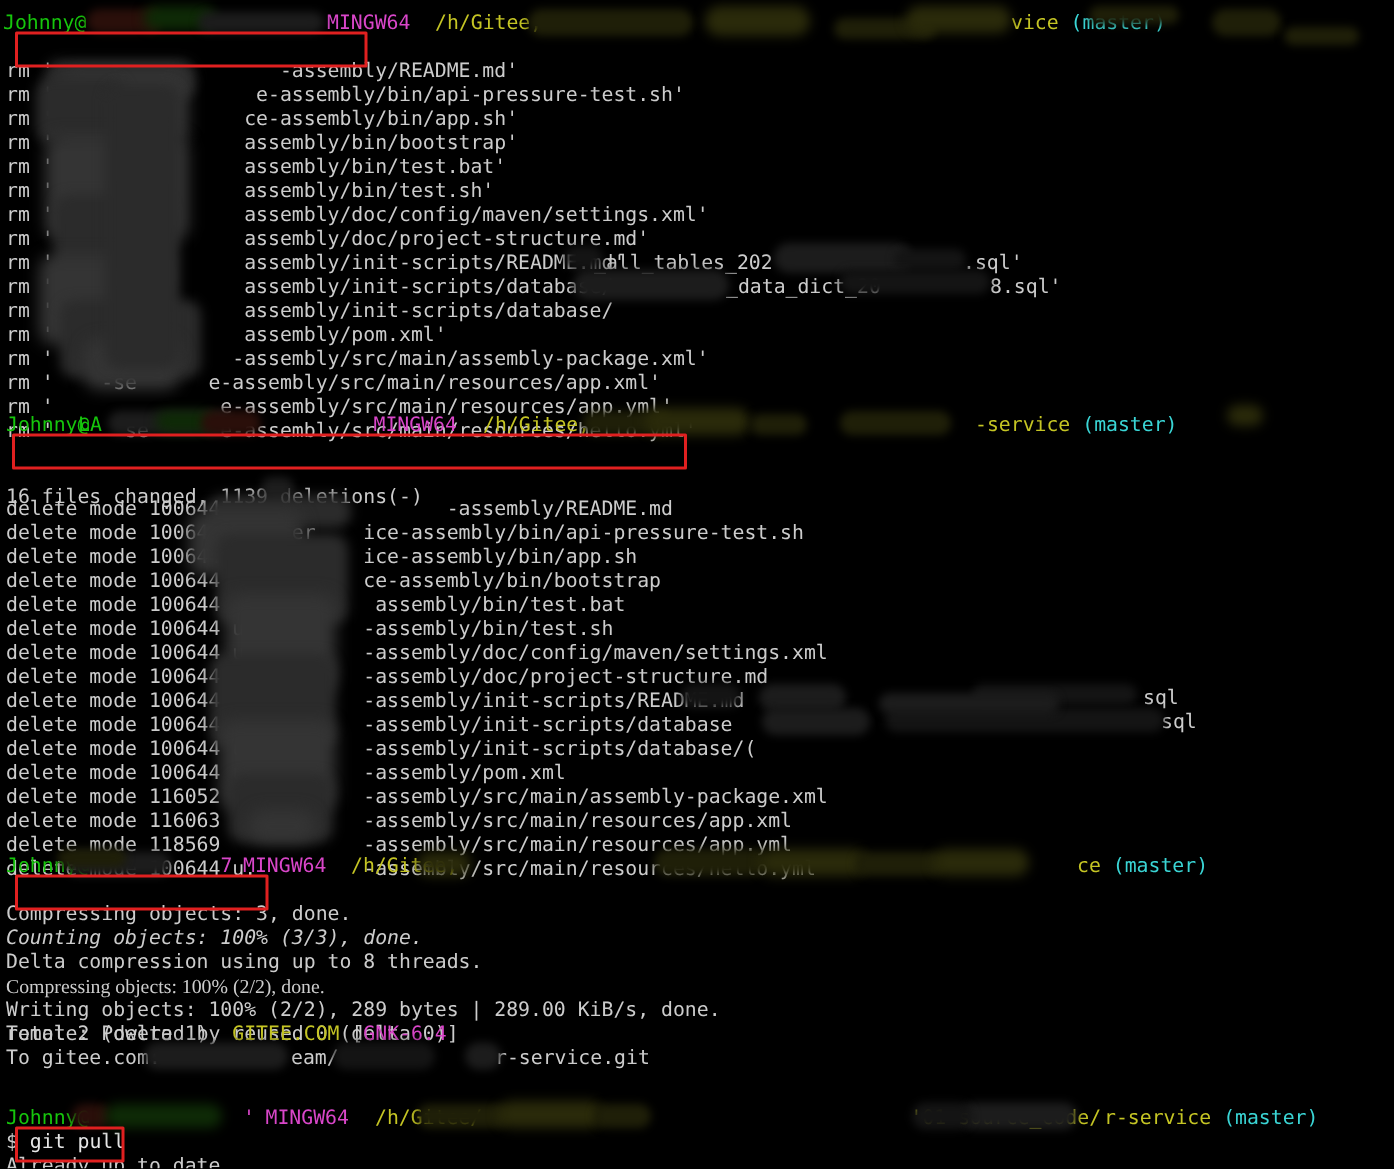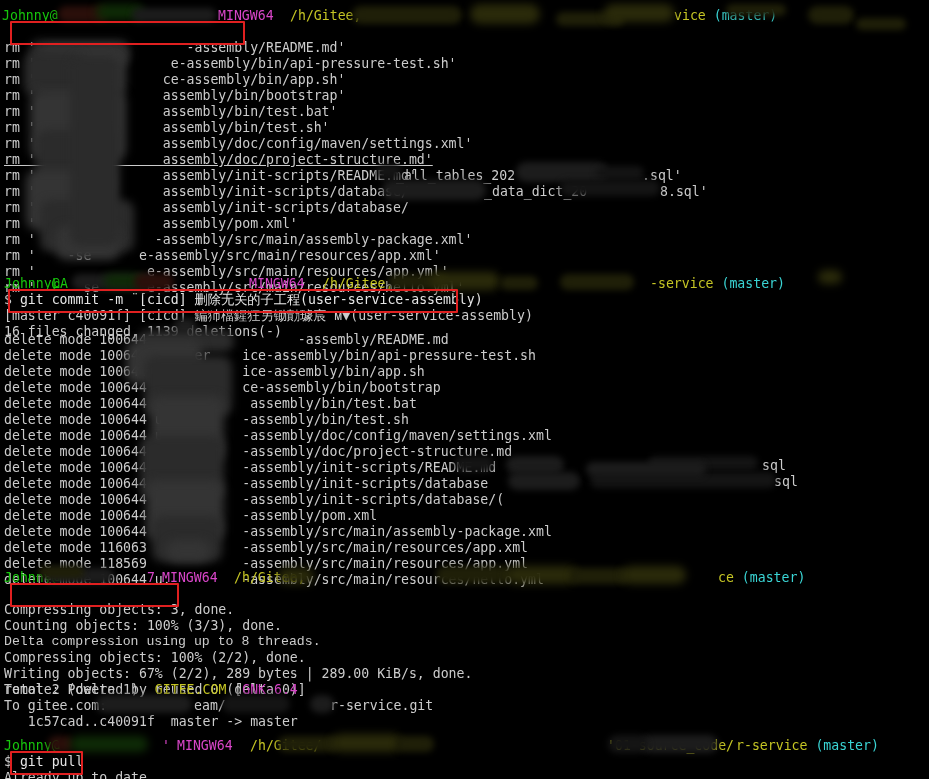--- a/index.html
+++ b/index.html
@@ -88,21 +88,21 @@
 
 
     <div id="rm-output" style="position:absolute;left:0;top:40px;">
         <div class="line c-white" style="position: absolute; left: 2px; top: 0px;">rm '                   -assembly/README.md'</div>
         <div class="line c-white" style="position: absolute; left: 2px; top: 16px;">rm '                 e-assembly/bin/api-pressure-test.sh'</div>
         <div class="line c-white" style="position: absolute; left: 2px; top: 32px;">rm '        er      ce-assembly/bin/app.sh'</div>
         <div class="line c-white" style="position: absolute; left: 2px; top: 48px;">rm '       r        assembly/bin/bootstrap'</div>
         <div class="line c-white" style="position: absolute; left: 2px; top: 64px;">rm '      ..        assembly/bin/test.bat'</div>
         <div class="line c-white" style="position: absolute; left: 2px; top: 80px;">rm '    r   r       assembly/bin/test.sh'</div>
         <div class="line c-white" style="position: absolute; left: 2px; top: 96px;">rm '                assembly/doc/config/maven/settings.xml'</div>
-        <div class="line c-white" style="position: absolute; left: 2px; top: 112px; text-decoration: underline;">rm '                assembly/doc/project-structure.md'</div>
+        <div class="line c-white" style="position: absolute; left: 2px; top: 112px;">rm '                assembly/doc/project-structure.md'</div>
         <div class="line c-white" style="position: absolute; left: 2px; top: 128px;">rm '                assembly/init-scripts/README.md'</div>
         <div class="line c-white" style="position: absolute; left: 2px; top: 144px;">rm '                assembly/init-scripts/database/</div>
         <div class="line c-white" style="position: absolute; left: 2px; top: 160px;">rm '                assembly/init-scripts/database/</div>
         <div class="line c-white" style="position: absolute; left: 2px; top: 176px;">rm '     .          assembly/pom.xml'</div>
         <div class="line c-white" style="position: absolute; left: 2px; top: 192px;">rm '        s      -assembly/src/main/assembly-package.xml'</div>
         <div class="line c-white" style="position: absolute; left: 2px; top: 208px;">rm '    -se      e-assembly/src/main/resources/app.xml'</div>
         <div class="line c-white" style="position: absolute; left: 2px; top: 224px;">rm '              e-assembly/src/main/resources/app.yml'</div>
         <div class="line c-white" style="position: absolute; left: 2px; top: 240px;">rm '      se      e-assembly/src/main/resources/hello.yml'</div>
       </div>
 
@@ -110,69 +110,66 @@
     <div class="line" style="position:absolute;left:640px;top:168px;"><span class="c-white">.sql'</span></div>
     <div class="line" style="position:absolute;left:482px;top:184px;"><span class="c-white">_data_dict_20</span></div>
     <div class="line" style="position:absolute;left:658px;top:184px;"><span class="c-white">8.sql'</span></div>
 
     <div class="line" style="position:absolute;left:2px;top:276px;"><span class="c-green">Johnny@</span></div>
     <div class="line" style="position:absolute;left:50px;top:276px;"><span class="c-green">LA</span></div>
     <div class="line" style="position:absolute;left:247px;top:276px;"><span class="c-mag">MINGW64</span></div>
     <div class="line" style="position:absolute;left:320px;top:276px;"><span class="c-yellow">/h/Gitee</span><span class="c-yellow">,</span></div>
     <div class="line" style="position:absolute;left:648px;top:276px;"><span class="c-yellow">-service</span><span class="c-cyan"> </span><span class="c-cyan">(master)</span></div>
 
-    <div class="line" style="position:absolute;left:2px;top:292px;"><span class="c-white">$</span><span> </span><span class="c-bright">git commit -m ¨[cicd] 删除无关的子工程(user-service-assembly)</span></div>
-
-    <div class="line" style="position:absolute;left:2px;top:308px;"><span class="c-white">[master c40091f] [cicd] 鍽犻檔鍟狂另锄勣璩宸 ᴍ▼(user-service-assembly)</span></div>
+
     <div class="line" style="position:absolute;left:2px;top:324px;"><span class="c-white">16 files changed, 1139 deletions(-)</span></div>
 
     <div id="delete-output" style="position:absolute;left:0;top:332px;">
         <div class="line c-white" style="position: absolute; left: 2px; top: 0px;">delete mode 100644                   -assembly/README.md</div>
         <div class="line c-white" style="position: absolute; left: 2px; top: 16px;">delete mode 10064       er    ice-assembly/bin/api-pressure-test.sh</div>
         <div class="line c-white" style="position: absolute; left: 2px; top: 32px;">delete mode 100644 u    r     ice-assembly/bin/app.sh</div>
         <div class="line c-white" style="position: absolute; left: 2px; top: 48px;">delete mode 100644 u          ce-assembly/bin/bootstrap</div>
         <div class="line c-white" style="position: absolute; left: 2px; top: 64px;">delete mode 100644 u           assembly/bin/test.bat</div>
         <div class="line c-white" style="position: absolute; left: 2px; top: 80px;">delete mode 100644 u          -assembly/bin/test.sh</div>
         <div class="line c-white" style="position: absolute; left: 2px; top: 96px;">delete mode 100644 u          -assembly/doc/config/maven/settings.xml</div>
         <div class="line c-white" style="position: absolute; left: 2px; top: 112px;">delete mode 100644 u          -assembly/doc/project-structure.md</div>
         <div class="line c-white" style="position: absolute; left: 2px; top: 128px;">delete mode 100644 u          -assembly/init-scripts/README.md</div>
         <div class="line c-white" style="position: absolute; left: 2px; top: 144px;">delete mode 100644 u          -assembly/init-scripts/database</div>
         <div class="line c-white" style="position: absolute; left: 2px; top: 160px;">delete mode 100644 u          -assembly/init-scripts/database/(</div>
         <div class="line c-white" style="position: absolute; left: 2px; top: 176px;">delete mode 100644 u          -assembly/pom.xml</div>
-        <div class="line c-white" style="position: absolute; left: 2px; top: 192px;">delete mode 100644            -assembly/src/main/assembly-package.xml</div>
+        <div class="line c-white" style="position: absolute; left: 2px; top: 192px;">delete mode 116052            -assembly/src/main/assembly-package.xml</div>
         <div class="line c-white" style="position: absolute; left: 2px; top: 208px;">delete mode 116063            -assembly/src/main/resources/app.xml</div>
         <div class="line c-white" style="position: absolute; left: 2px; top: 224px;">delete mode 118569            -assembly/src/main/resources/app.yml</div>
         <div class="line c-white" style="position: absolute; left: 2px; top: 240px;">delete mode 100644 u.         -assembly/src/main/resources/hello.yml</div>
       </div>
 
     <div class="line" style="position:absolute;left:760px;top:458px;"><span class="c-white">sql</span></div>
     <div class="line" style="position:absolute;left:772px;top:474px;"><span class="c-white">sql</span></div>
 
     <div class="line" style="position:absolute;left:2px;top:570px;"><span class="c-green">Johnny@</span></div>
     <div class="line" style="position:absolute;left:145px;top:570px;"><span class="c-mag">7</span></div>
     <div class="line" style="position:absolute;left:160px;top:570px;"><span class="c-mag">MINGW64</span></div>
     <div class="line" style="position:absolute;left:232px;top:570px;"><span class="c-yellow">/h/Gitee</span><span class="c-yellow">,</span></div>
     <div class="line" style="position:absolute;left:716px;top:570px;"><span class="c-yellow">ce</span><span class="c-cyan"> </span><span class="c-cyan">(master)</span></div>
 
 
     <div id="push-output" style="position:absolute;left:0;top:602px;">
         <div class="line c-white" style="position: absolute; left: 2px; top: 0px;">Compressing objects: 3, done.</div>
-        <div class="line c-white" style="position: absolute; left: 2px; top: 16px;">Counting objects: 100% (3/3), done.</div>
-        <div class="line c-white" style="position: absolute; left: 2px; top: 32px; font-family: Liberation Mono, monospace;">Delta compression using up to 8 threads.</div>
-        <div class="line c-white" style="position: absolute; left: 2px; top: 48px;">Compressing objects: 100% (2/2), done.</div>
-        <div class="line c-white" style="position: absolute; left: 2px; top: 64px;">Writing objects: 67% (2/2), 289 bytes | 289.00 KiB/s, done.</div>
+        <div class="line c-white" style="position: absolute; left: 2px; top: 16px; font-style: italic;">Counting objects: 100% (3/3), done.</div>
+        <div class="line c-white" style="position: absolute; left: 2px; top: 32px;">Delta compression using up to 8 threads.</div>
+        <div class="line c-white" style="position: absolute; left: 2px; top: 48px; font-family: Liberation Serif, serif;">Compressing objects: 100% (2/2), done.</div>
+        <div class="line c-white" style="position: absolute; left: 2px; top: 64px;">Writing objects: 100% (2/2), 289 bytes | 289.00 KiB/s, done.</div>
         <div class="line c-white" style="position: absolute; left: 2px; top: 80px;">Total 2 (delta 1), reused 0 (delta 0)</div>
       </div>
 
     <div class="line" style="position:absolute;left:2px;top:682px;"><span class="c-white">remote: Powered by </span><span class="c-yellow">GITEE.COM</span><span class="c-white"> [</span><span class="c-mag">GNK-6.4</span><span class="c-white">]</span></div>
 
     <div class="line" style="position:absolute;left:2px;top:698px;"><span class="c-white">To gitee.com:</span></div>
     <div class="line" style="position:absolute;left:192px;top:698px;"><span class="c-white">eam/</span></div>
     <div class="line" style="position:absolute;left:328px;top:698px;"><span class="c-white">r-service.git</span></div>
-    <div class="line" style="position:absolute;left:2px;top:714px;"><span class="c-white">   1c57cad..c40091f  master -&gt; master</span></div>
 
     <div class="line" style="position:absolute;left:2px;top:738px;"><span class="c-green">Johnny@</span></div>
     <div class="line" style="position:absolute;left:160px;top:738px;"><span class="c-mag">'</span></div>
     <div class="line" style="position:absolute;left:175px;top:738px;"><span class="c-mag">MINGW64</span></div>
     <div class="line" style="position:absolute;left:248px;top:738px;"><span class="c-yellow">/h/Gitee</span><span class="c-yellow">/</span></div>
     <div class="line" style="position:absolute;left:605px;top:738px;"><span class="c-yellow">'</span><span class="c-yellow">01-source_code/</span></div>
     <div class="line" style="position:absolute;left:734px;top:738px;"><span class="c-yellow">r-service</span><span class="c-cyan"> </span><span class="c-cyan">(master)</span></div>
 
     <div class="line" style="position:absolute;left:2px;top:754px;"><span class="c-white">$</span><span> </span><span class="c-bright">git pull</span></div>
 

